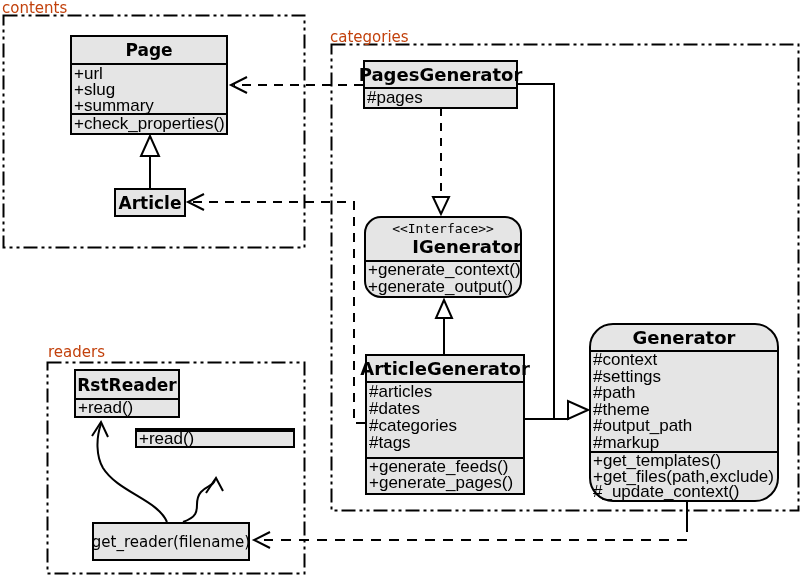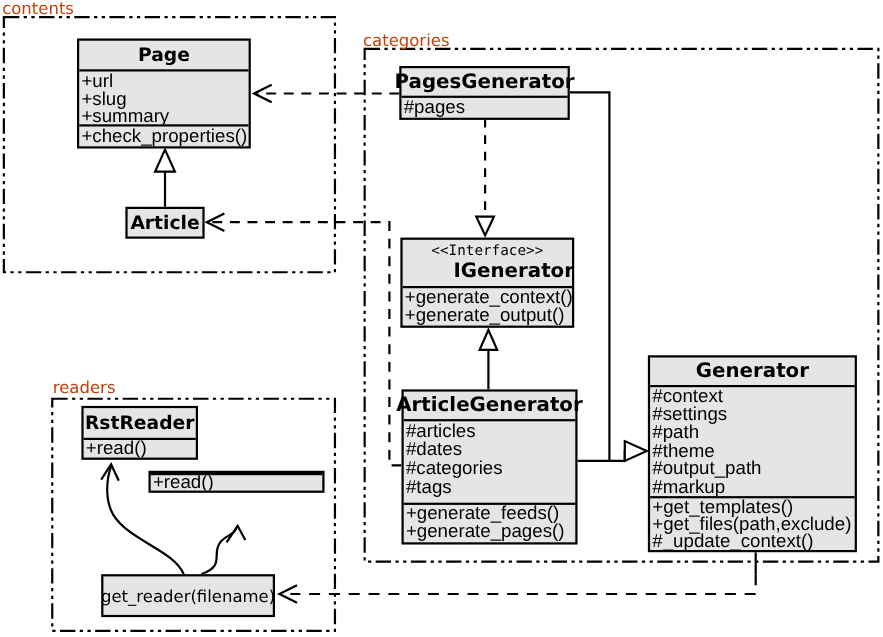--- a/index.html
+++ b/index.html
@@ -118,21 +118,21 @@
     <div class="title small" style="height:25px;">Article</div>
   </div>
 
   <div class="cls" style="left:363px;top:60px;width:155px;">
     <div class="title" style="height:25px;">PagesGenerator</div>
     <div class="compartment" style="height:20px;line-height:17px;">
       <div class="member">#pages</div>
     </div>
   </div>
 
-  <div class="cls" style="left:364px;top:216px;width:158px;">
+  <div class="cls" style="left:364px;top:216px;width:158px;border-radius:17px;">
     <div style="height:42px;padding-top:3px;box-sizing:border-box;">
       <div class="stereotype">&lt;&lt;Interface&gt;&gt;</div>
       <div class="title" style="height:21px;margin-left:48px;">IGenerator</div>
     </div>
     <div class="compartment" style="height:36px;line-height:16.5px;">
       <div class="member">+generate_context()</div>
       <div class="member">+generate_output()</div>
     </div>
   </div>
 
@@ -143,21 +143,21 @@
       <div class="member">#dates</div>
       <div class="member">#categories</div>
       <div class="member">#tags</div>
     </div>
     <div class="compartment" style="height:36px;line-height:15.5px;">
       <div class="member">+generate_feeds()</div>
       <div class="member">+generate_pages()</div>
     </div>
   </div>
 
-  <div class="cls" style="left:589px;top:323px;width:190px;">
+  <div class="cls" style="left:589px;top:323px;width:190px;border-radius:24px;">
     <div class="title" style="height:25px;">Generator</div>
     <div class="compartment" style="height:101px;line-height:16.5px;">
       <div class="member">#context</div>
       <div class="member">#settings</div>
       <div class="member">#path</div>
       <div class="member">#theme</div>
       <div class="member">#output_path</div>
       <div class="member">#markup</div>
     </div>
     <div class="compartment" style="height:49px;line-height:15.6px;">

